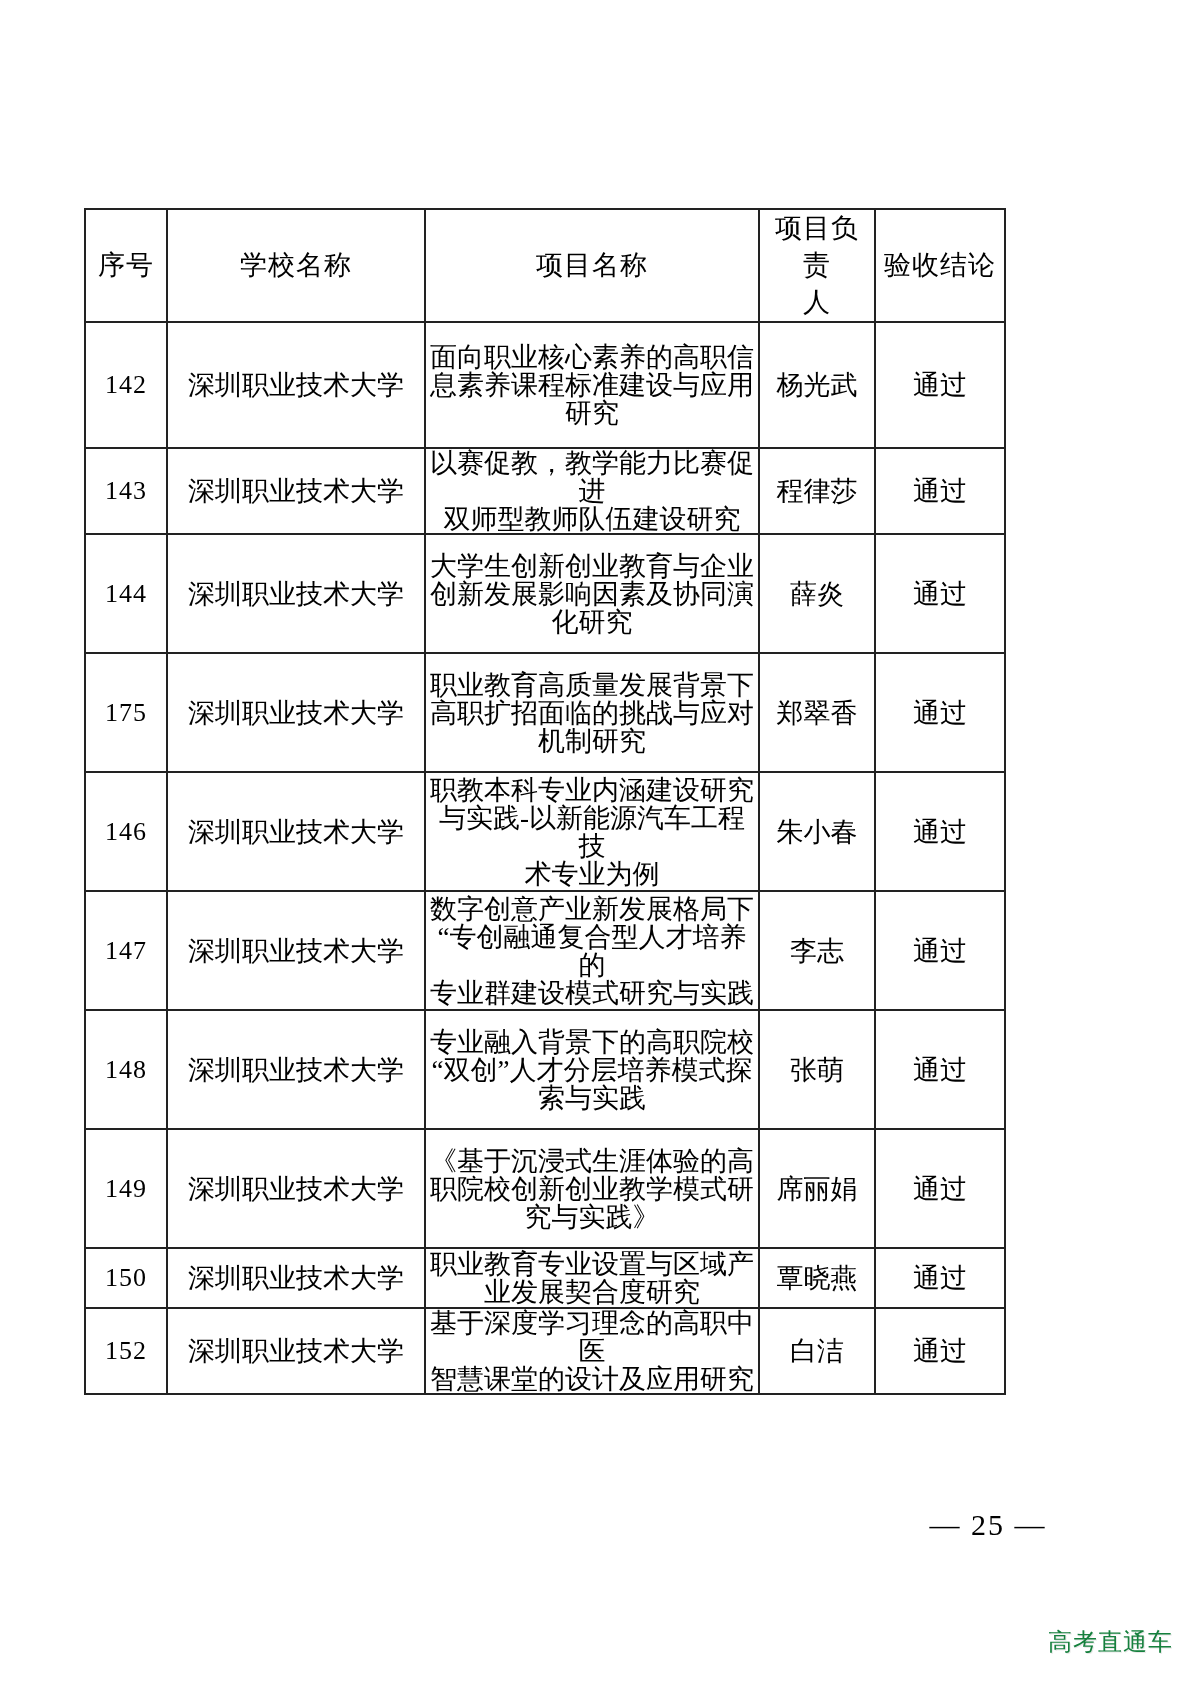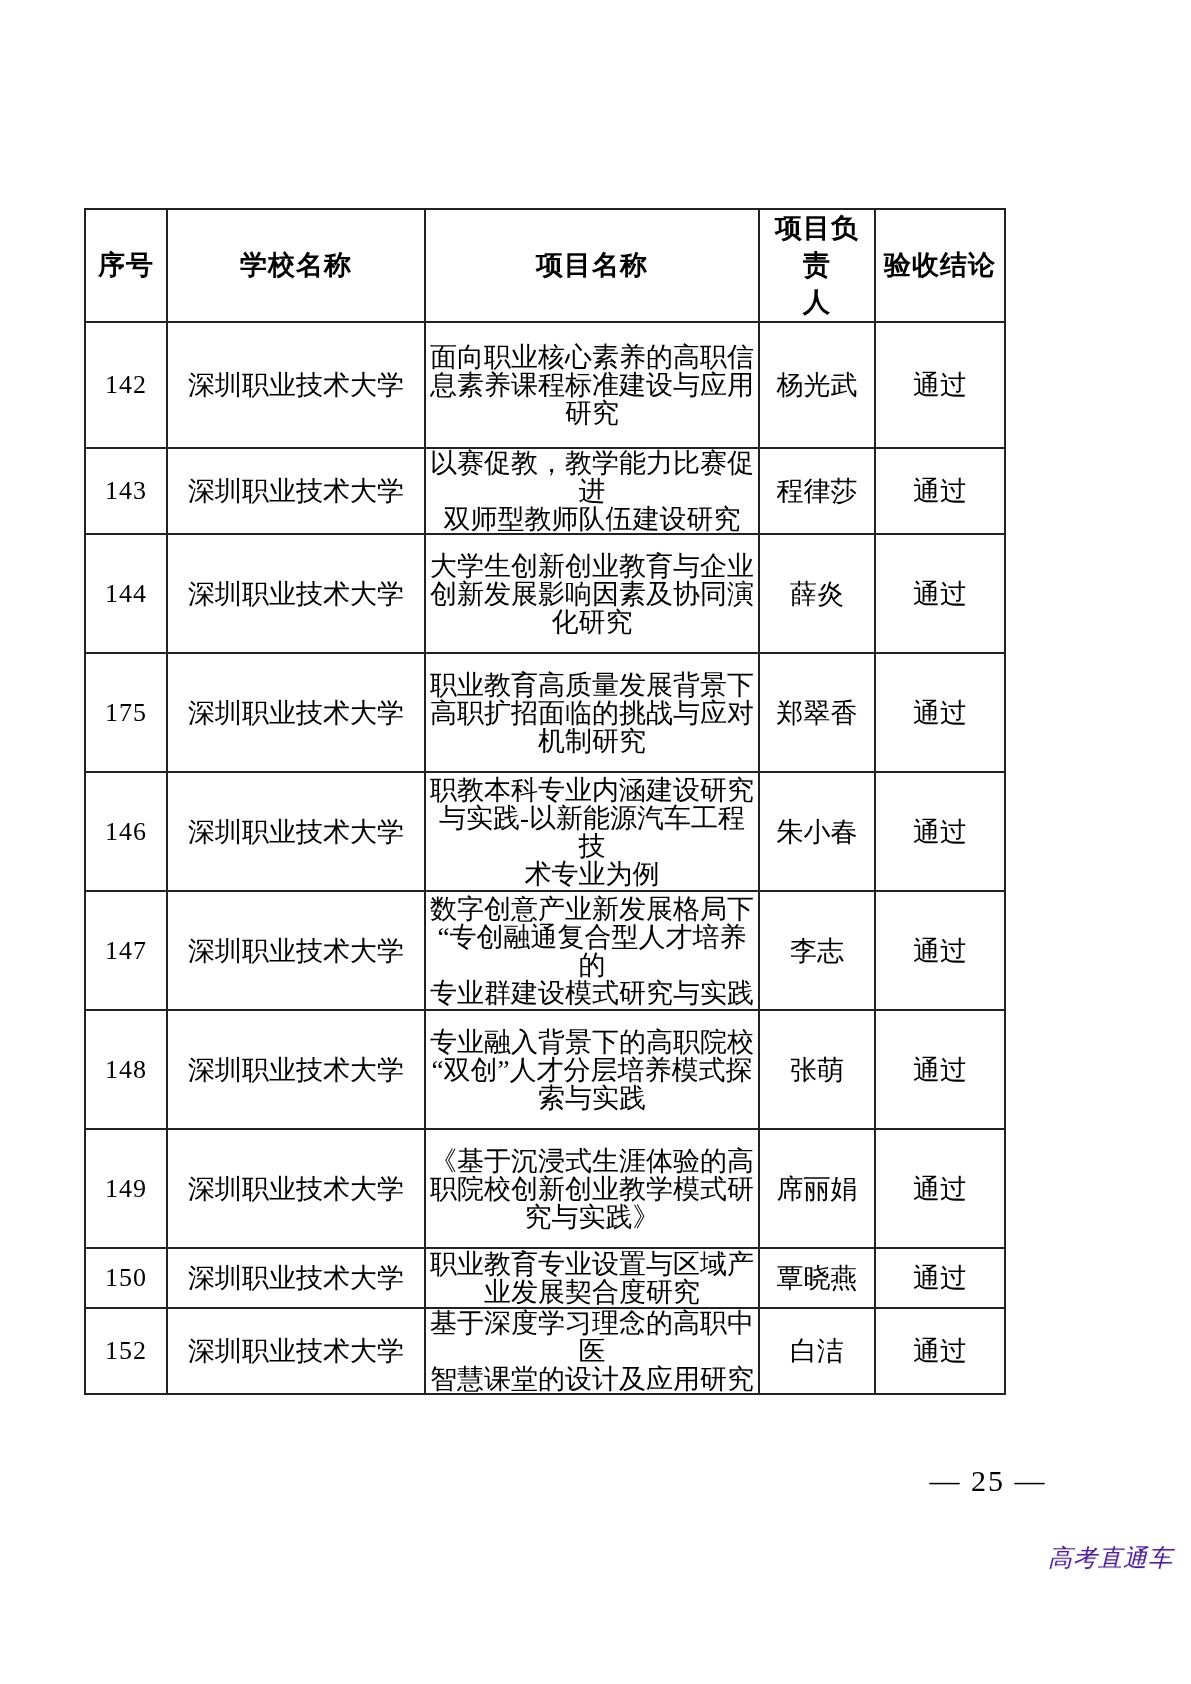--- a/index.html
+++ b/index.html
@@ -23,58 +23,57 @@
   .projects th, .projects td {
     border: 2px solid #222222;
     text-align: center;
     vertical-align: middle;
     white-space: pre-line;
     padding: 0 2px;
     overflow: hidden;
   }
   .projects th {
     font-family: "Liberation Sans", sans-serif;
-    font-weight: 700;
+    font-weight: 400;
     font-size: 27px;
     line-height: 37px;
     letter-spacing: 1px;
   }
   .projects td {
     font-family: "Liberation Serif", serif;
     font-size: 27px;
     line-height: 28px;
   }
   .projects td.cell-no { font-size: 26px; letter-spacing: 1px; margin-top: 24px; }
   
   tr.hhead { height: 84px; }
   tr.h126  { height: 126px; }
   tr.h119  { height: 119px; }
   tr.h88   { height: 60px; }
   tr.h74   { height: 74px; }
   .page-number {
     position: absolute;
-    top: 1464px;
+    top: 1508px;
     left: 872px;
     width: 232px;
     text-align: center;
     font-family: "Liberation Serif", serif;
     font-size: 30px;
     letter-spacing: 2px;
     color: #000;
   }
   .watermark {
     position: absolute;
     left: 1048px;
-    top: 1542px;
+    top: 1626px;
     font-family: "Liberation Sans", sans-serif;
     font-size: 24px;
     letter-spacing: 1px;
-    color: #4c1d95;
+    color: #15803d;
     text-shadow: 1px 1px 0 #e8e8e8;
-    font-style: italic;
   }
 </style>
 </head>
 <body>
 
 <div class="page">
 
   <table class="projects">
     <colgroup>
       <col style="width:82px">

